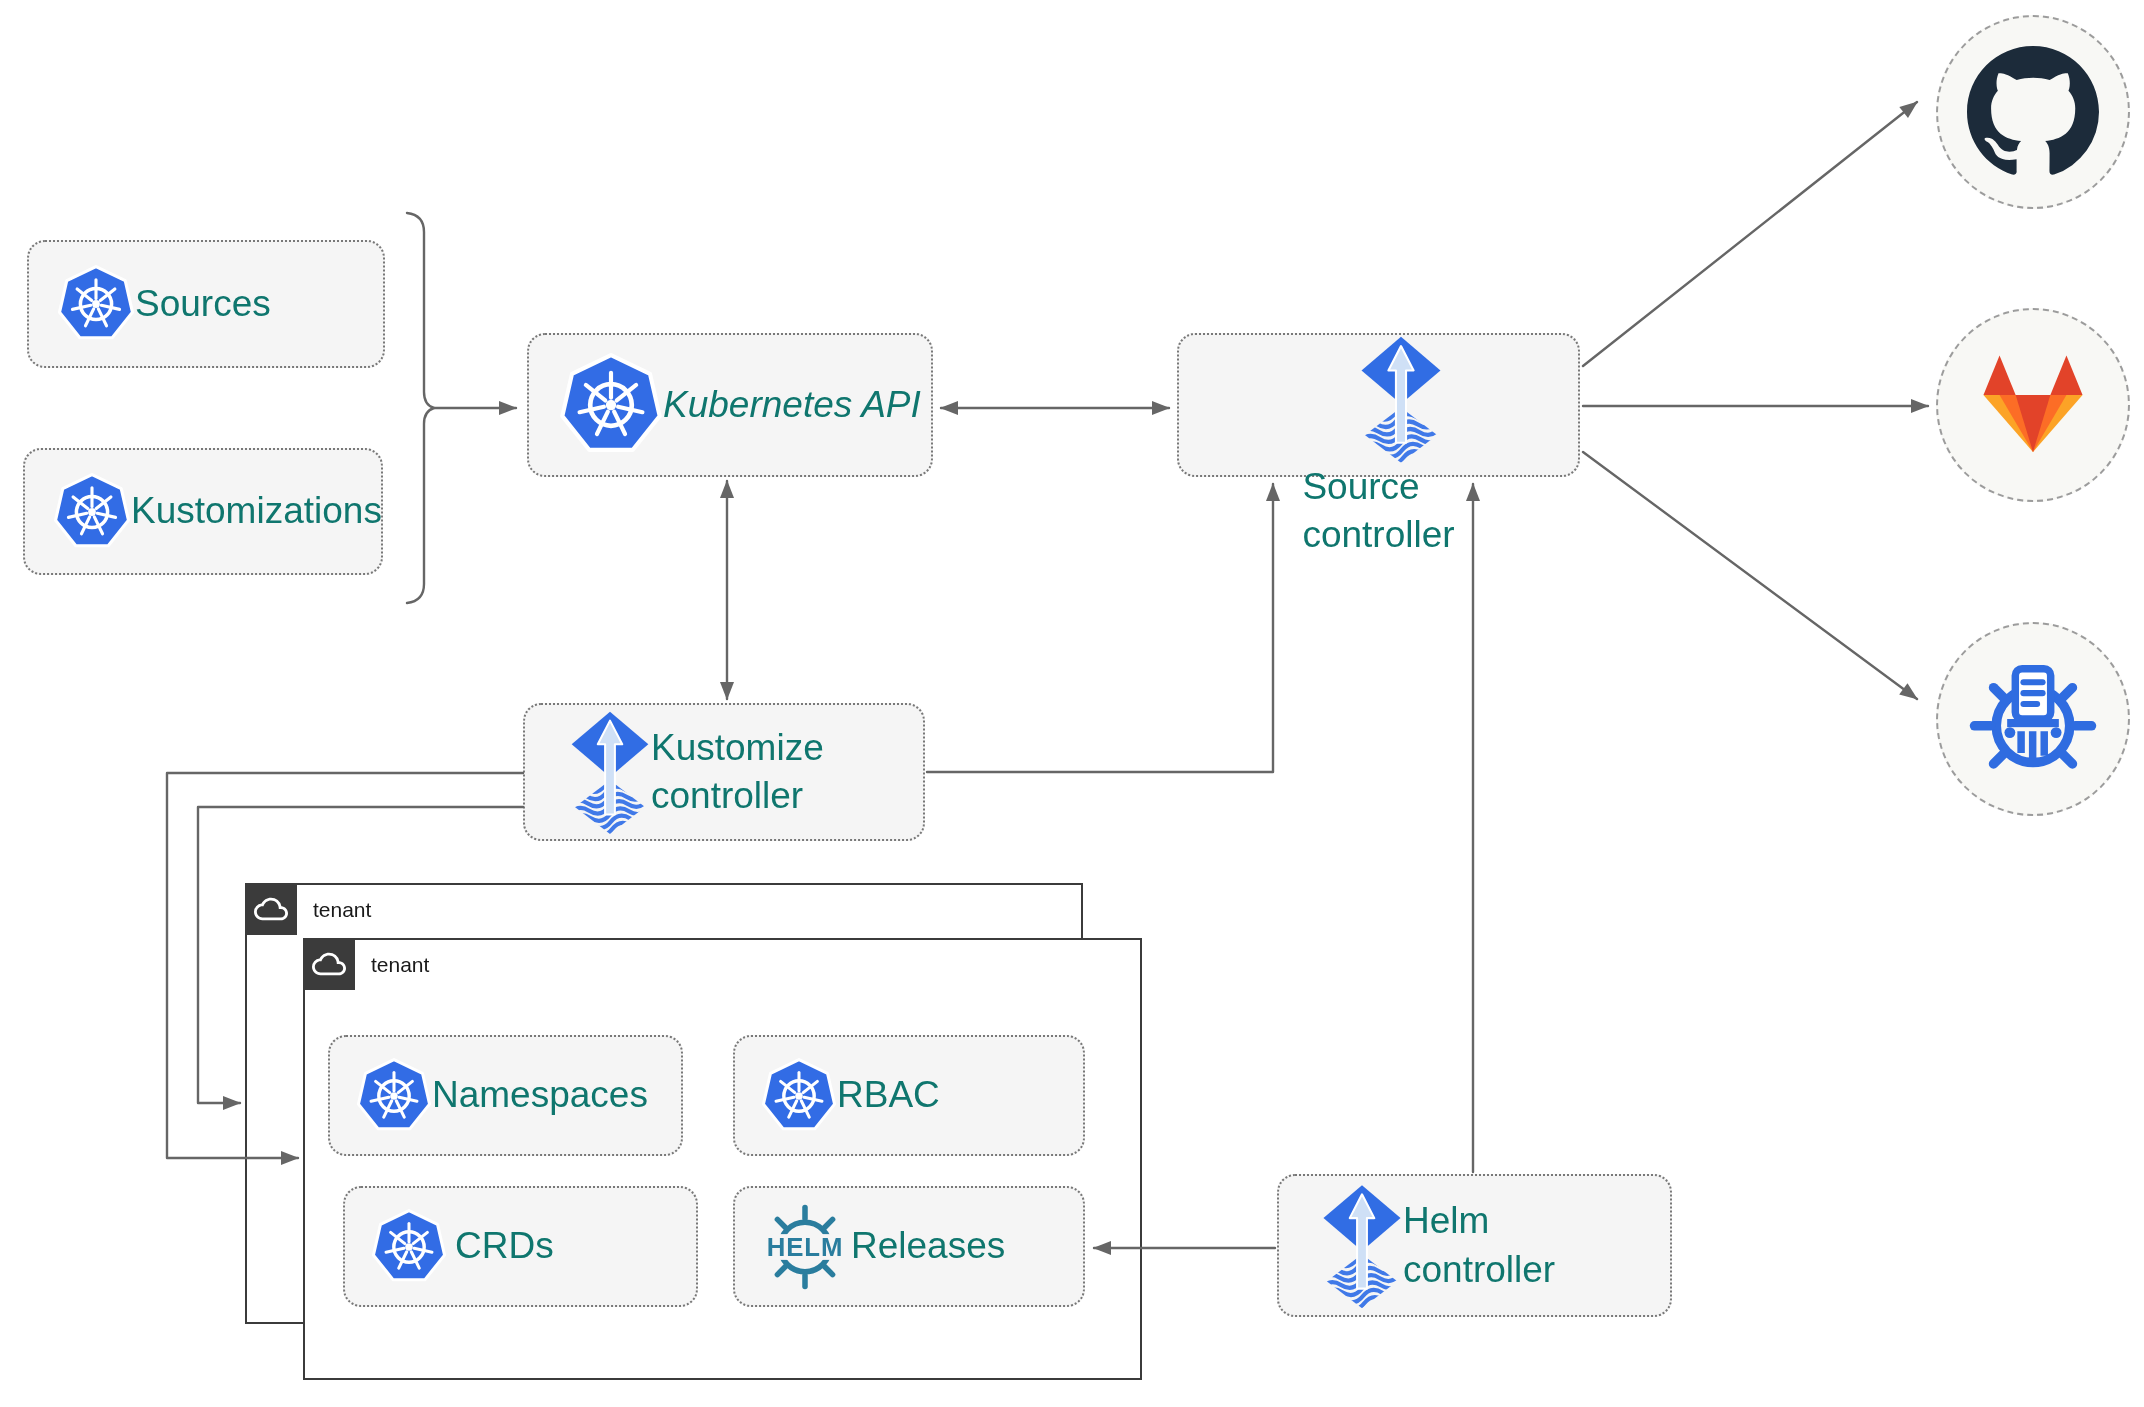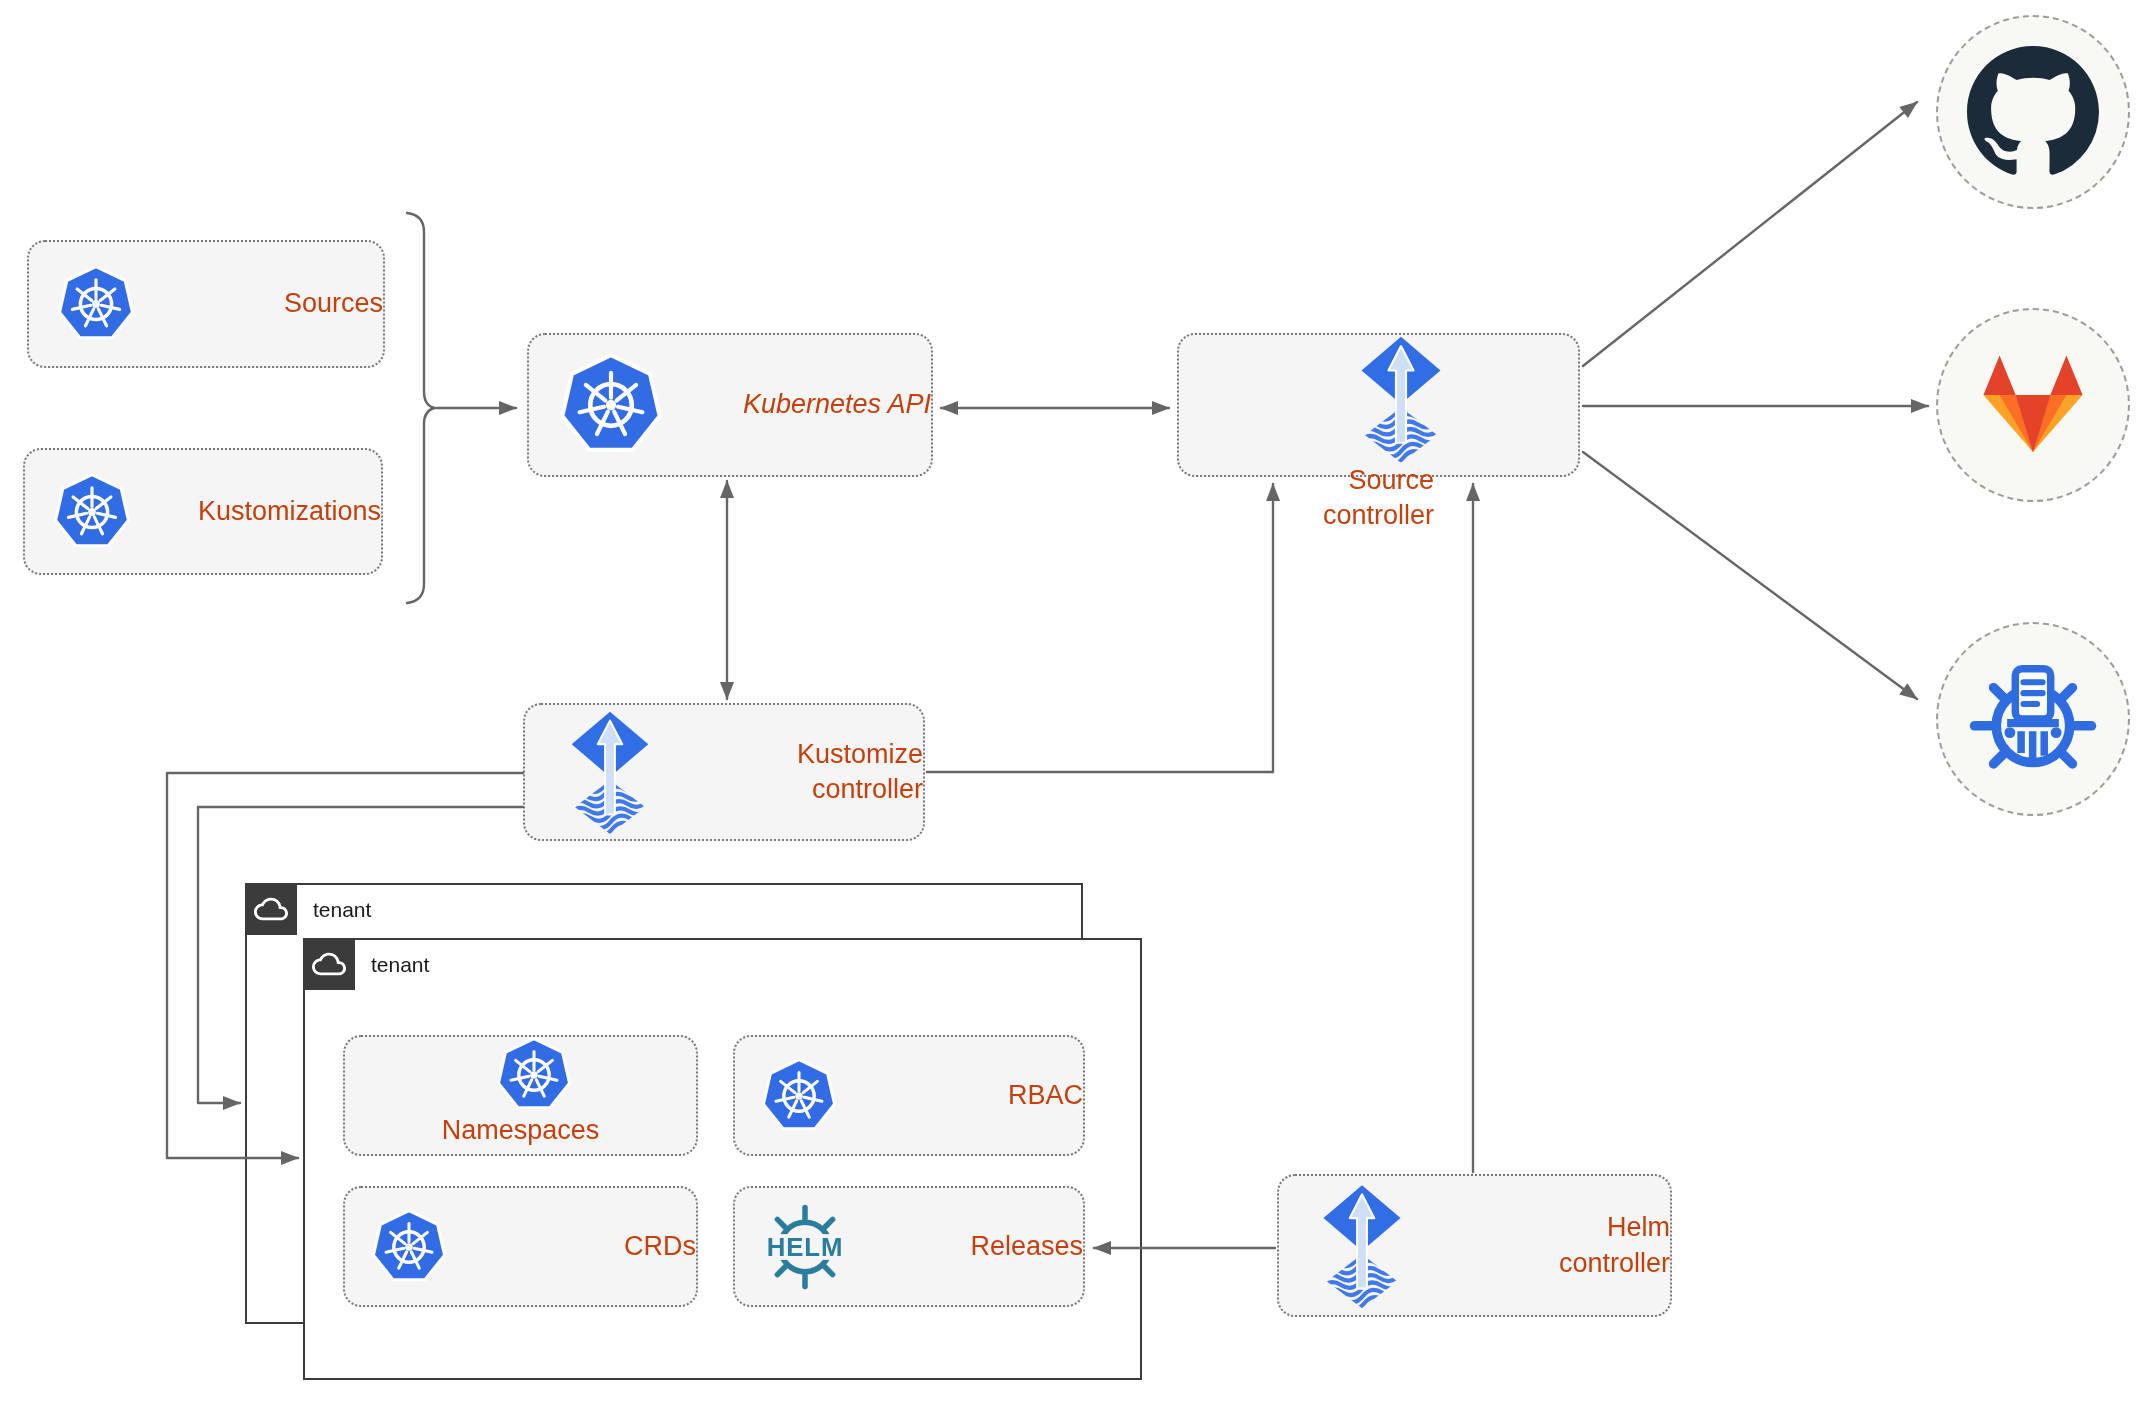--- a/index.html
+++ b/index.html
@@ -13,22 +13,22 @@
   .node {
     position:absolute; box-sizing:border-box;
     background:#f5f5f5;
     border:2px dotted #787878;
     border-radius:18px;
     display:flex; align-items:center;
     z-index:3;
   }
   .node .icon { flex:0 0 auto; display:flex; align-items:center; justify-content:center; }
   .node .label {
-    flex:1 1 auto; text-align:right;
-    font-size:27px; color:#c2410c; line-height:1.3;
+    flex:1 1 auto; text-align:left;
+    font-size:37px; color:#0f766e; line-height:1.3;
     white-space:pre-line;
   }
   
   .group {
     position:absolute; box-sizing:border-box;
     background:#ffffff; border:2px solid #3b3b3b;
   }
   .group .tab {
     position:absolute; top:-2px; left:-2px;
     width:52px; height:52px; background:#3b3b3b;
@@ -162,21 +162,21 @@
 
 <div class="group z2" style="left:303px; top:938px; width:839px; height:442px;">
   <div class="tab">
     <svg width="34" height="34" viewBox="0 0 24 24">
       <path fill="#ffffff" d="M19.35 10.04A7.49 7.49 0 0 0 12 4C9.11 4 6.6 5.64 5.35 8.04A5.994 5.994 0 0 0 0 14c0 3.31 2.69 6 6 6h13c2.76 0 5-2.24 5-5 0-2.64-2.05-4.78-4.65-4.96zM19 18H6c-2.21 0-4-1.79-4-4s1.79-4 4-4h.71C7.37 7.69 9.48 6 12 6c3.04 0 5.5 2.46 5.5 5.5v.5H19c1.66 0 3 1.34 3 3s-1.34 3-3 3z"></path>
     </svg>
   </div>
   <span class="glabel">tenant</span>
 </div>
 
-<div class="node" style="left:343px; top:1035px; width:355px; height:121px;flex-direction:column;">
+<div class="node" style="left:328px; top:1035px; width:355px; height:121px;">
   <span class="icon" style="padding-left:26px;">
     <svg width="76" height="76" viewBox="0 0 100 100">
         <use href="#k8s-sym"></use>
       </svg>
   </span>
   <span class="label">Namespaces</span>
 </div>
 
 <div class="node" style="left:733px; top:1035px; width:352px; height:121px;">
   <span class="icon" style="padding-left:26px;">

